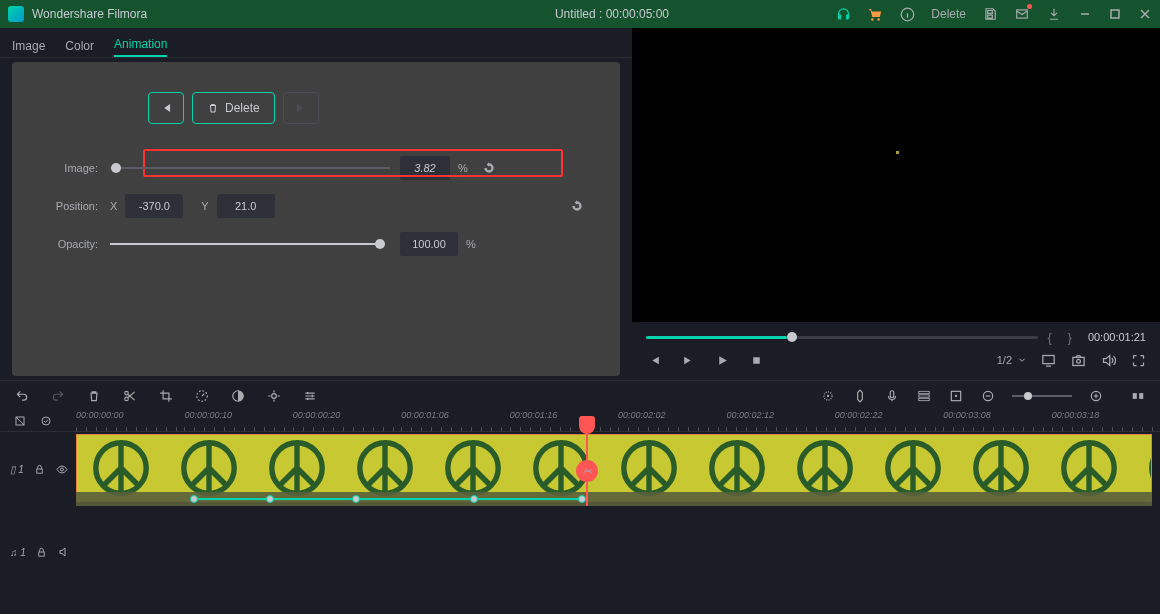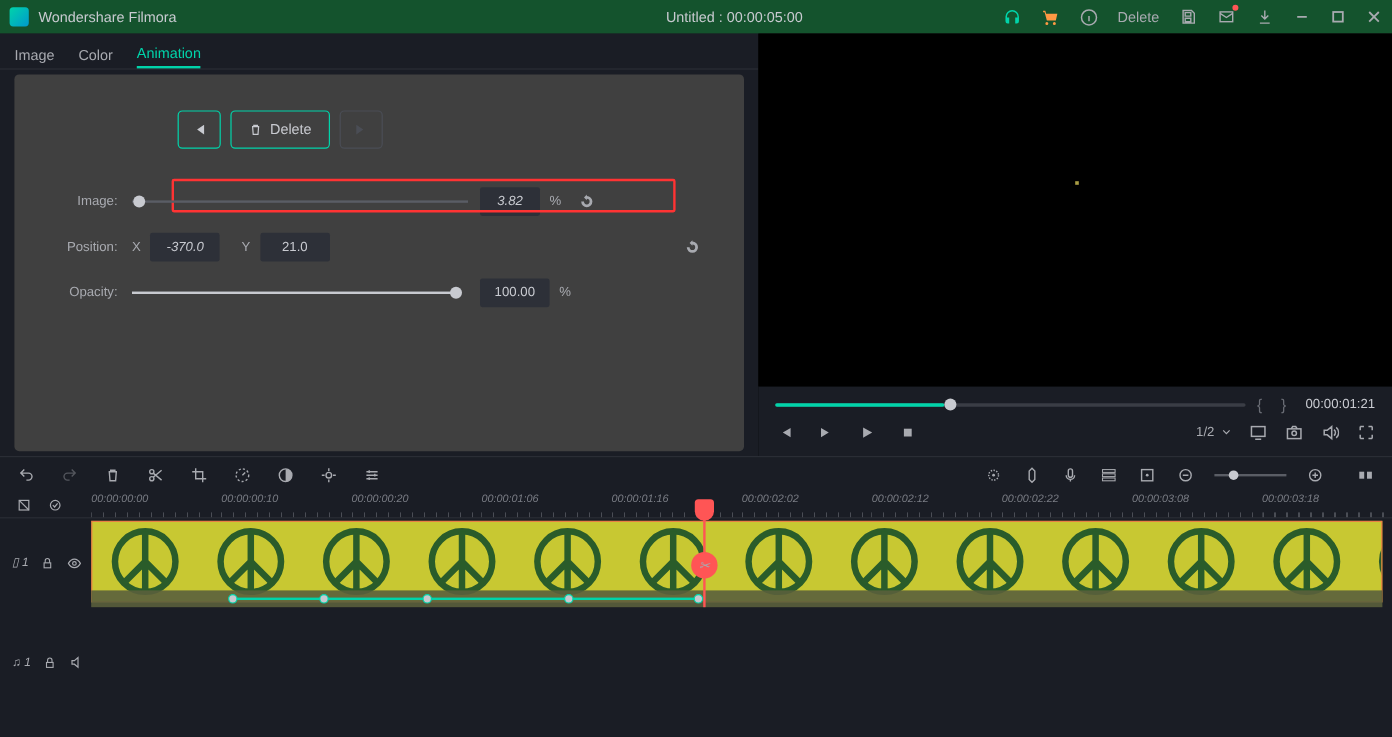--- a/index.html
+++ b/index.html
@@ -176,21 +176,21 @@
         </div>
         <input class="prop-input" style="width: 50px; font-style: italic;" value="3.82">
         <span class="pct">%</span>
         <span class="reset-icon" style="margin-left:6px"><svg width="14" height="14" viewBox="0 0 24 24">
               <path d="M4 12a8 8 0 108-8V2L8 6l4 4V8a4 4 0 11-4 4H4z" fill="currentColor"></path>
             </svg></span>
       </div>
       <div class="prop-row">
         <span class="prop-label">Position:</span>
         <span class="coord-label">X</span>
-        <input class="prop-input" style="width: 58px; font-style: italic;" value="-370.0">
+        <input class="prop-input" style="width: 58px;" value="-370.0">
         <span class="coord-label" style="margin-left:18px">Y</span>
         <input class="prop-input" style="width: 58px;" value="21.0">
         <span class="reset-icon"><svg width="14" height="14" viewBox="0 0 24 24">
               <path d="M4 12a8 8 0 108-8V2L8 6l4 4V8a4 4 0 11-4 4H4z" fill="currentColor"></path>
             </svg></span>
       </div>
       <div class="prop-row">
         <span class="prop-label">Opacity:</span>
         <div class="slider-track" style="max-width:270px">
           <div class="slider-fill" style="width:100%"></div>

